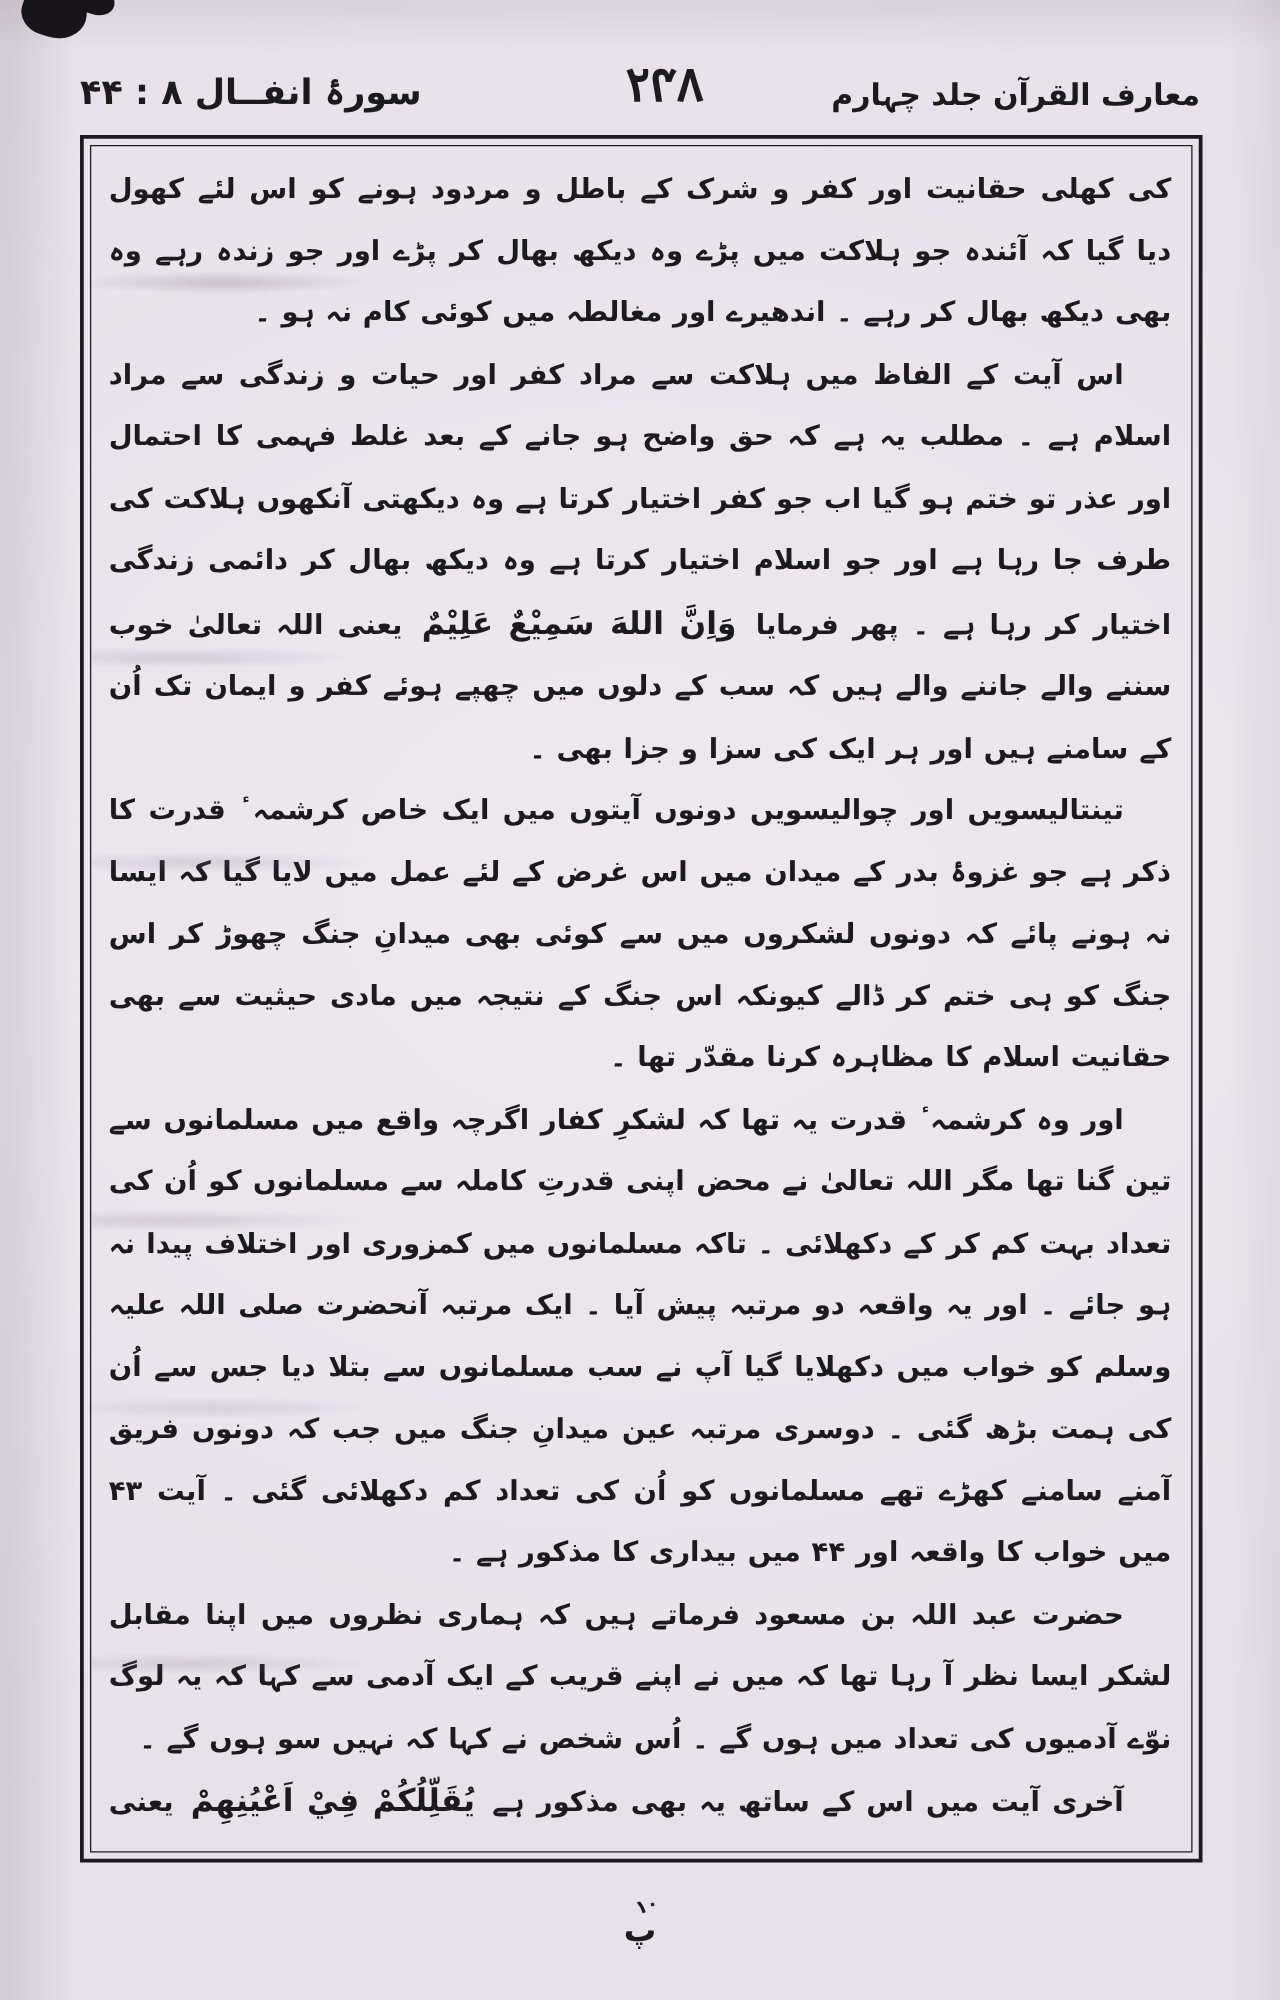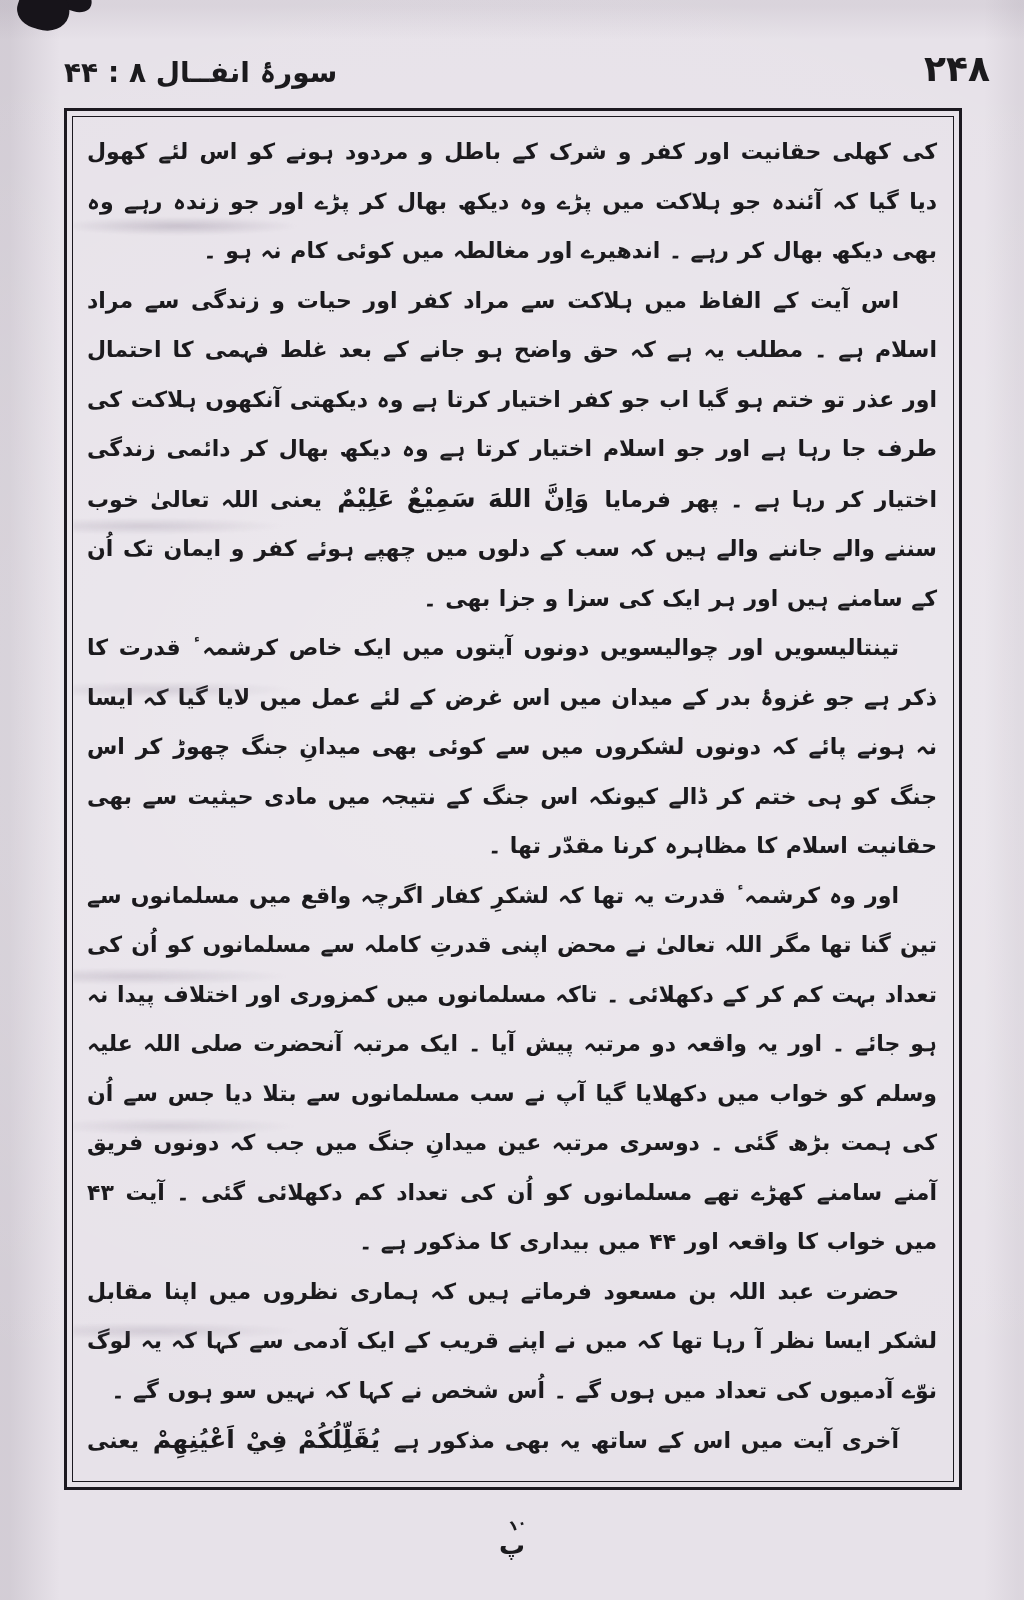--- a/index.html
+++ b/index.html
@@ -27,21 +27,21 @@
     transform:rotate(18deg);
     box-shadow:28px -18px 0 -10px #17141a;
   }
   .page-header{
     position:absolute;top:48px;left:64px;right:64px;
     display:flex;align-items:flex-end;justify-content:space-between;
     direction:rtl;
     font-weight:bold;
   }
   .hdr-title{font-size:24px;}
-  .hdr-pageno{font-size:36px;letter-spacing:2px;transform:translateX(30px);}
+  .hdr-pageno{font-size:36px;letter-spacing:2px;transform:translateX(30px);font-family:Liberation Serif, serif;}
   .hdr-surah{font-size:28px;}
   .frame-outer{
     position:absolute;top:108px;left:64px;right:62px;bottom:110px;
     border:3.5px solid #1c1920;
     padding:5px;
     background:transparent;
   }
   .frame-inner{
     height:100%;
     border:1.5px solid #1c1920;
@@ -90,20 +90,21 @@
   }
 </style>
 </head>
 <body>
 
 <div class="page">
 
   <div class="corner-artifact"></div>
 
   <header class="page-header">
+    <div class="hdr-title">معارف القرآن جلد چہارم</div>
     <div class="hdr-pageno">۲۴۸</div>
     <div class="hdr-surah">سورۂ انفــال ٨ : ۴۴</div>
   </header>
 
   <div class="frame-outer">
     <div class="frame-inner">
       <div class="bleed-layer"></div>
 
       <p class="para">کی کھلی حقانیت اور کفر و شرک کے باطل و مردود ہونے کو اس لئے کھول دیا گیا کہ آئندہ جو ہلاکت میں پڑے وہ دیکھ بھال کر پڑے اور جو زندہ رہے وہ بھی دیکھ بھال کر رہے ۔ اندھیرے اور مغالطہ میں کوئی کام نہ ہو ۔</p>
 

